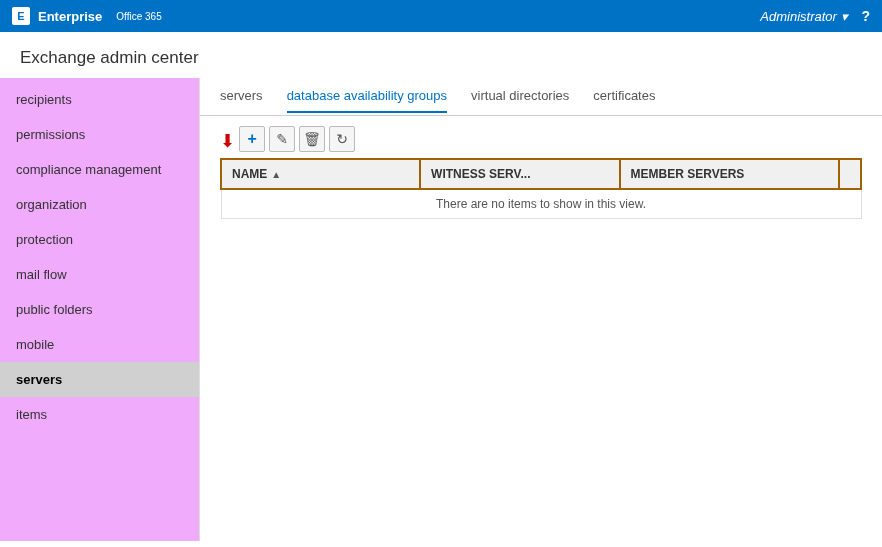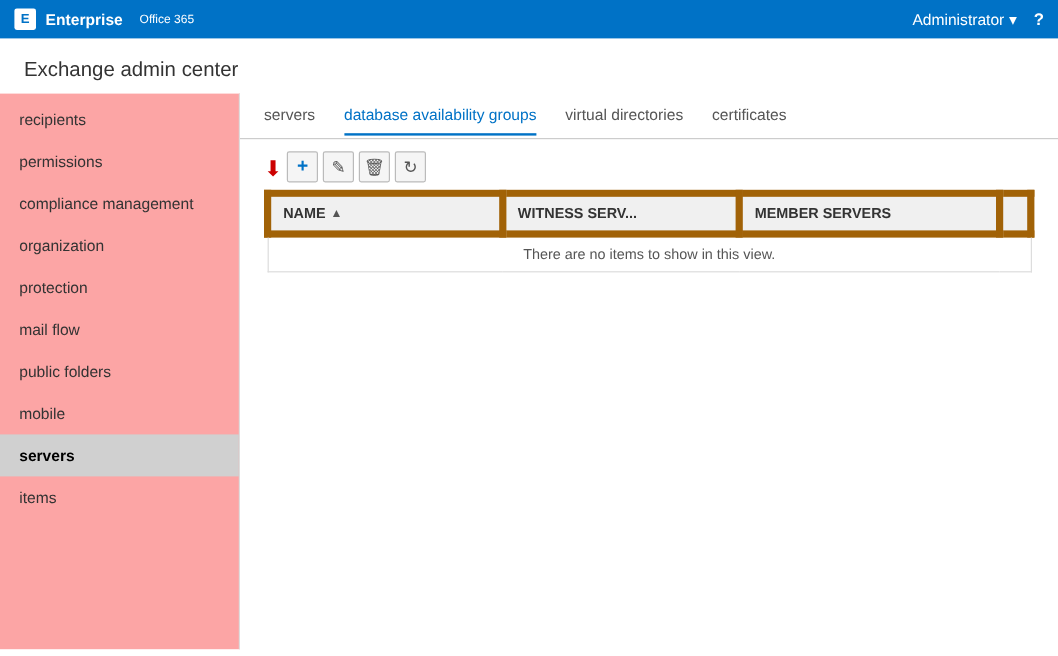--- a/index.html
+++ b/index.html
@@ -23,38 +23,38 @@
       font-weight: bold;
       width: 18px;
       height: 18px;
       display: flex; align-items: center; justify-content: center;
       margin-right: 8px;
       border-radius: 2px;
     }
     .topbar-title { font-size: 13px; color: #fff; font-weight: 600; margin-right: 14px; }
     .topbar-subtitle { font-size: 10px; color: #fff; font-weight: 400; }
     .topbar-right { display: flex; align-items: center; gap: 14px; color: #fff; font-size: 13px; }
-    .topbar-admin { display: flex; align-items: center; gap: 4px; }
+    .topbar-admin { display: flex; align-items: center; gap: 4px; font-style: italic; }
     .topbar-help { font-size: 14px; font-weight: bold; cursor: pointer; }
 
     
     .page-header {
       padding: 16px 20px 10px 20px;
       font-size: 17px;
       font-weight: 300;
       color: #333;
     }
 
     
     .layout { display: flex; height: calc(547px - 32px - 52px); }
 
     
     .sidebar {
       width: 200px;
-      background: #fca5a5;
+      background: #f0abfc;
       border-right: 1px solid #ddd;
       padding-top: 4px;
       flex-shrink: 0;
       height: 100%;
     }
     .sidebar-item {
       padding: 10px 16px;
       color: #333;
       cursor: pointer;
       font-size: 13px;
@@ -120,21 +120,21 @@
     
     .table-container { padding: 0 20px; flex: 1; overflow: auto; }
     .data-table { width: 100%; border-collapse: collapse; }
     .data-table thead tr { background: #f0f0f0; border-bottom: 1px solid #ccc; }
     .data-table th {
       text-align: left;
       padding: 7px 10px;
       font-size: 12px;
       font-weight: 600;
       color: #333;
-      border: 6px solid #a16207;
+      border: 2px solid #a16207;
       white-space: nowrap;
     }
     .data-table td {
       padding: 7px 10px;
       font-size: 12px;
       color: #555;
       border: 1px solid #ddd;
       vertical-align: top;
     }
     .col-name { width: 200px; }

